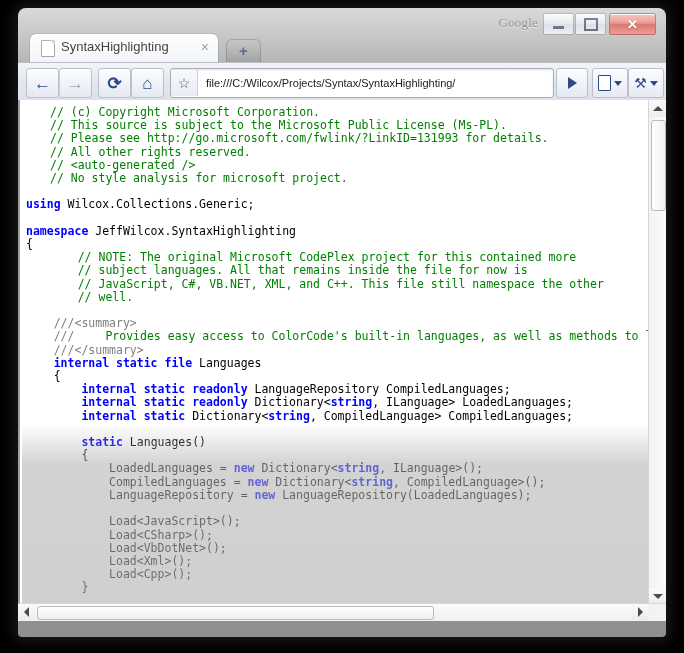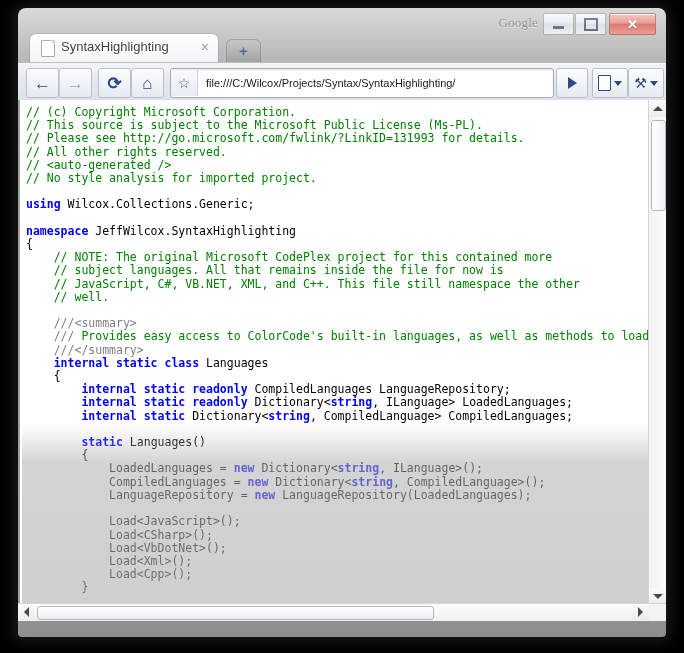--- a/index.html
+++ b/index.html
@@ -170,21 +170,21 @@
     border-left: 2px solid #9f9f9f;
     box-sizing: border-box;
     overflow: hidden;
   }
   #codeText {
     margin: 0; padding: 6px 0 0 6px;
     font-family: "DejaVu Sans Mono", monospace;
     font-size: 11.5px; line-height: 13.2px;
     white-space: pre; color: #000000;
   }
-  .c-comment { color: #008000; }
+  .c-comment { color: #008000; margin-left: 24px; }
   .c-doc     { color: #808080; }
   .c-key     { color: #0000ff; font-weight: bold; }
   .c-plain   { color: #000000; }
 
   
   #codeShade {
     position: absolute; left: 2px; top: 324px; width: 629px; height: 181px;
     background: linear-gradient(to bottom, rgba(180,180,180,0.0) 0%, rgba(175,175,175,0.55) 22%, rgba(178,178,178,0.62) 100%);
     pointer-events: none;
   }
@@ -301,37 +301,37 @@
   </div>
 
   <div id="content">
 
     <div id="codeArea">
       <pre id="codeText"><span class="c-comment">// (c) Copyright Microsoft Corporation.</span>
 <span class="c-comment">// This source is subject to the Microsoft Public License (Ms-PL).</span>
 <span class="c-comment">// Please see http://go.microsoft.com/fwlink/?LinkID=131993 for details.</span>
 <span class="c-comment">// All other rights reserved.</span>
 <span class="c-comment">// &lt;auto-generated /&gt;</span>
-<span class="c-comment">// No style analysis for imported project.</span>
+<span class="c-comment">// No style analysis for microsoft project.</span>
 <span class="c-plain"></span>
 <span class="c-key">using</span><span class="c-plain"> Wilcox.Collections.Generic;</span>
 <span class="c-plain"></span>
 <span class="c-key">namespace</span><span class="c-plain"> JeffWilcox.SyntaxHighlighting</span>
 <span class="c-plain">{</span>
 <span class="c-comment">    // NOTE: The original Microsoft CodePlex project for this contained more</span>
 <span class="c-comment">    // subject languages. All that remains inside the file for now is</span>
 <span class="c-comment">    // JavaScript, C#, VB.NET, XML, and C++. This file still namespace the other</span>
 <span class="c-comment">    // well.</span>
 <span class="c-plain"></span>
 <span class="c-doc">    ///</span><span class="c-doc">&lt;summary&gt;</span>
 <span class="c-doc">    /// </span><span class="c-comment">Provides easy access to ColorCode's built-in languages, as well as methods to load and find c</span>
 <span class="c-doc">    ///</span><span class="c-doc">&lt;/summary&gt;</span>
-<span class="c-key">    internal static class</span><span class="c-plain"> Languages</span>
+<span class="c-key">    internal static file</span><span class="c-plain"> Languages</span>
 <span class="c-plain">    {</span>
-<span class="c-key">        internal static readonly</span><span class="c-plain"> CompiledLanguages LanguageRepository;</span>
+<span class="c-key">        internal static readonly</span><span class="c-plain"> LanguageRepository CompiledLanguages;</span>
 <span class="c-key">        internal static readonly</span><span class="c-plain"> Dictionary&lt;</span><span class="c-key">string</span><span class="c-plain">, ILanguage&gt; LoadedLanguages;</span>
 <span class="c-key">        internal static</span><span class="c-plain"> Dictionary&lt;</span><span class="c-key">string</span><span class="c-plain">, CompiledLanguage&gt; CompiledLanguages;</span>
 <span class="c-plain"></span>
 <span class="c-key">        static</span><span class="c-plain"> Languages()</span>
 <span class="c-plain">        {</span>
 <span class="c-plain">            LoadedLanguages = </span><span class="c-key">new</span><span class="c-plain"> Dictionary&lt;</span><span class="c-key">string</span><span class="c-plain">, ILanguage&gt;();</span>
 <span class="c-plain">            CompiledLanguages = </span><span class="c-key">new</span><span class="c-plain"> Dictionary&lt;</span><span class="c-key">string</span><span class="c-plain">, CompiledLanguage&gt;();</span>
 <span class="c-plain">            LanguageRepository = </span><span class="c-key">new</span><span class="c-plain"> LanguageRepository(LoadedLanguages);</span>
 <span class="c-plain"></span>
 <span class="c-plain">            Load&lt;JavaScript&gt;();</span>

